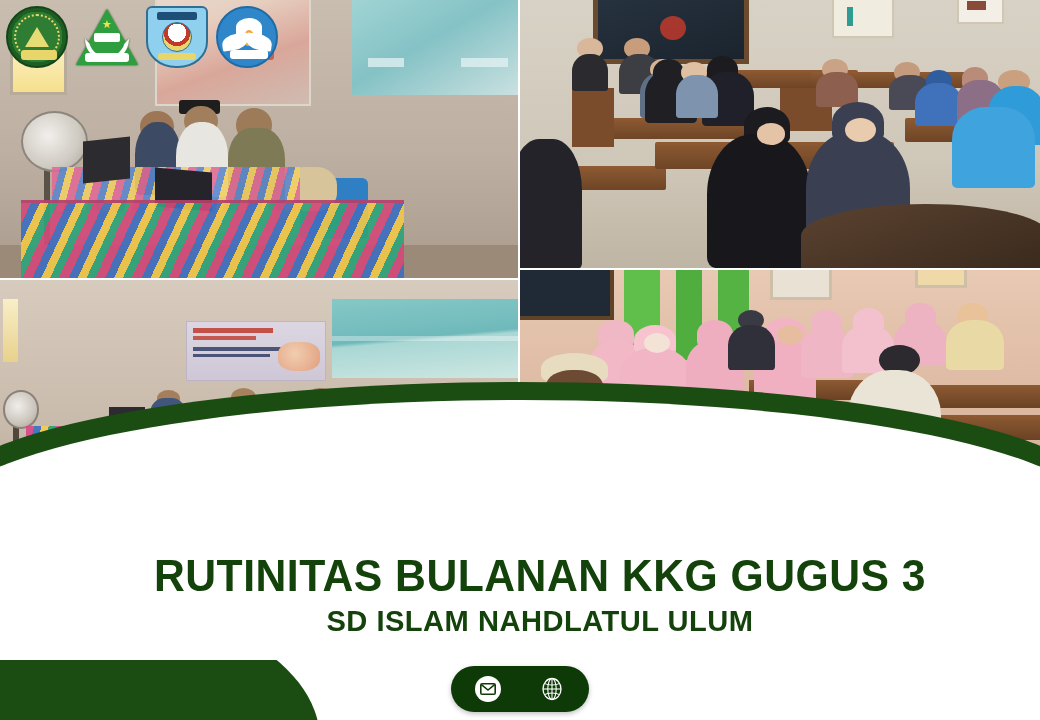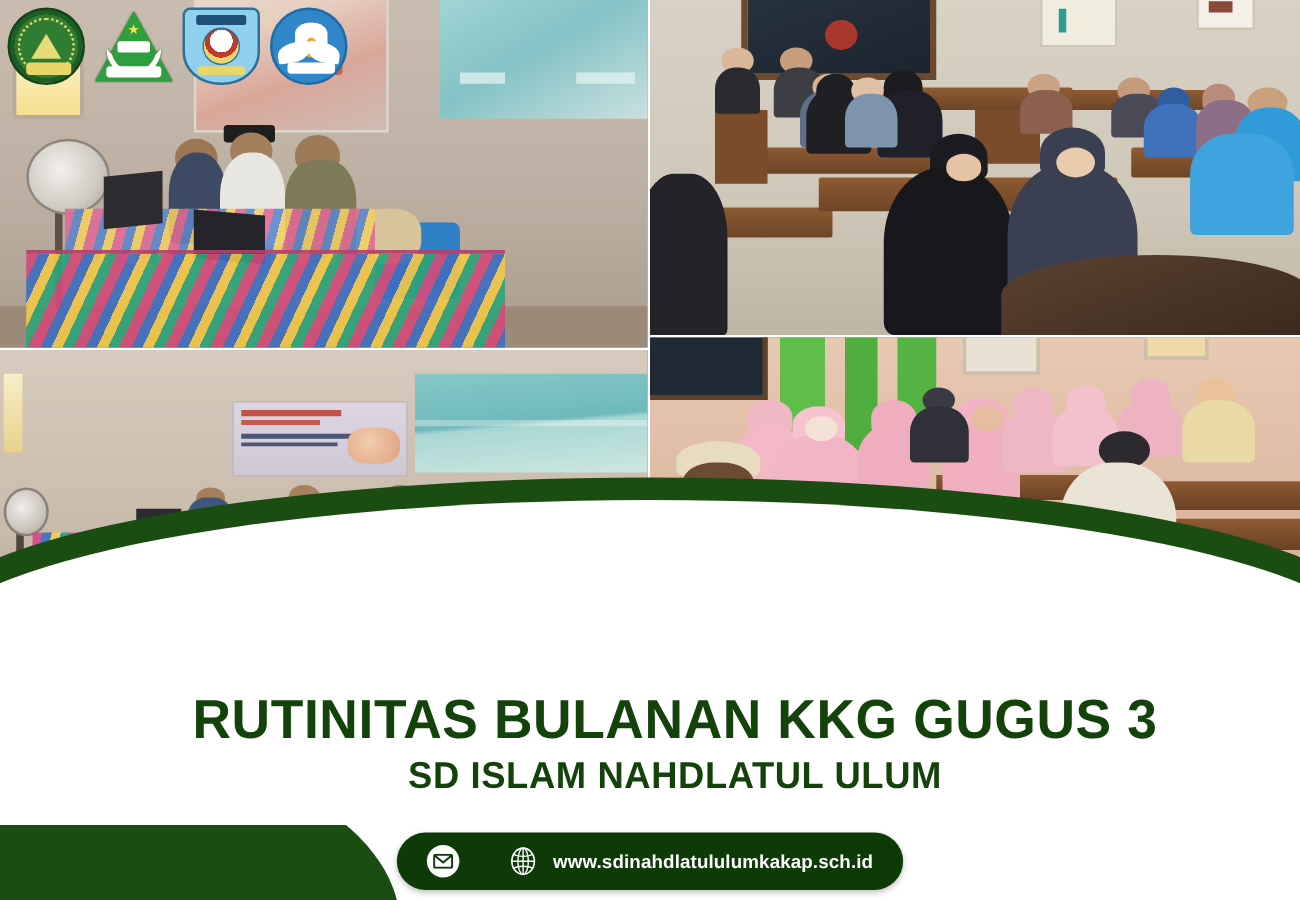--- a/index.html
+++ b/index.html
@@ -423,17 +423,16 @@
       <span class="ico-globe">
         <svg width="24" height="24" viewBox="0 0 24 24" aria-hidden="true">
           <ellipse cx="12" cy="12" rx="9" ry="10.5" fill="none" stroke="#ffffff" stroke-width="1.3"></ellipse>
           <ellipse cx="12" cy="12" rx="4.2" ry="10.5" fill="none" stroke="#ffffff" stroke-width="1.1"></ellipse>
           <line x1="3" y1="12" x2="21" y2="12" stroke="#ffffff" stroke-width="1.1"></line>
           <path d="M4.4 6.4 C8 8.6 16 8.6 19.6 6.4" fill="none" stroke="#ffffff" stroke-width="1.1"></path>
           <path d="M4.4 17.6 C8 15.4 16 15.4 19.6 17.6" fill="none" stroke="#ffffff" stroke-width="1.1"></path>
           <line x1="12" y1="1.5" x2="12" y2="22.5" stroke="#ffffff" stroke-width="1.1"></line>
         </svg>
       </span>
-      <span class="contact-text">www.sdinahdlatululumkakap.sch.id</span>
     </div>
   </div>
 
 </div>
 
 </body></html>

